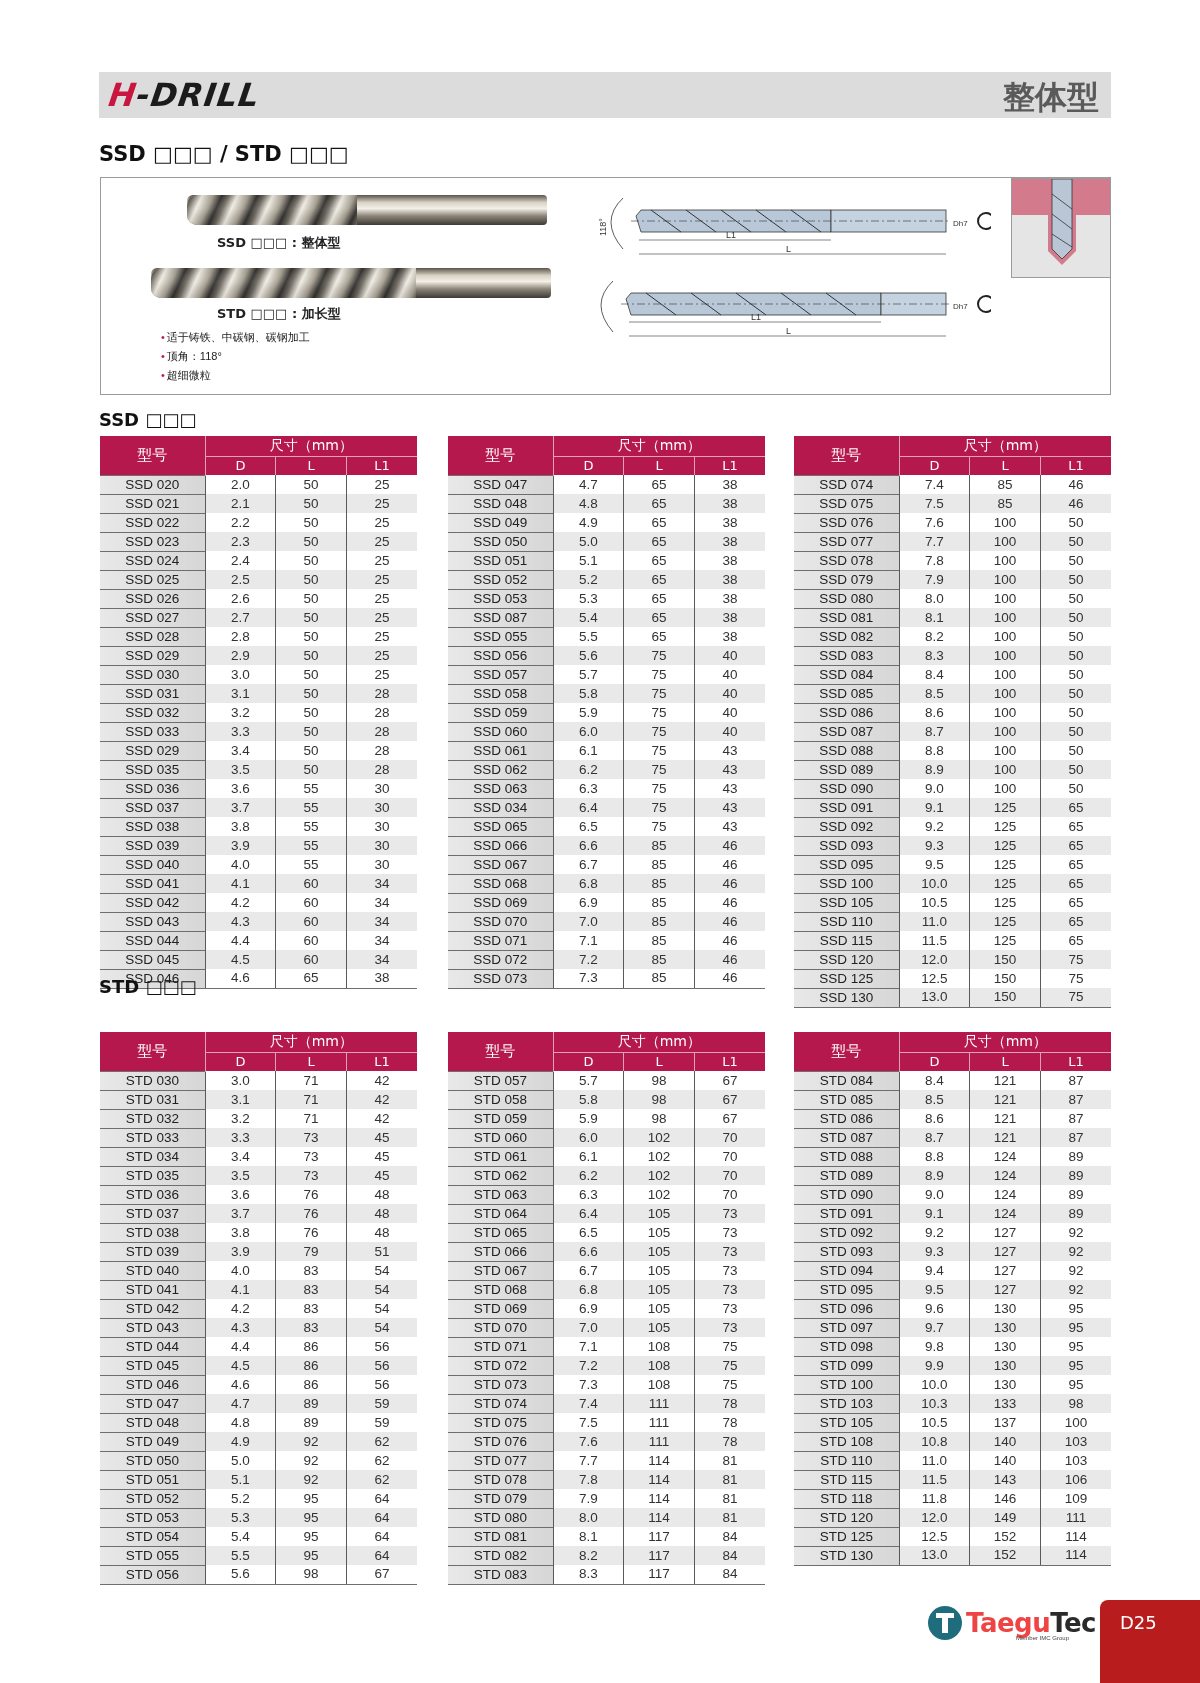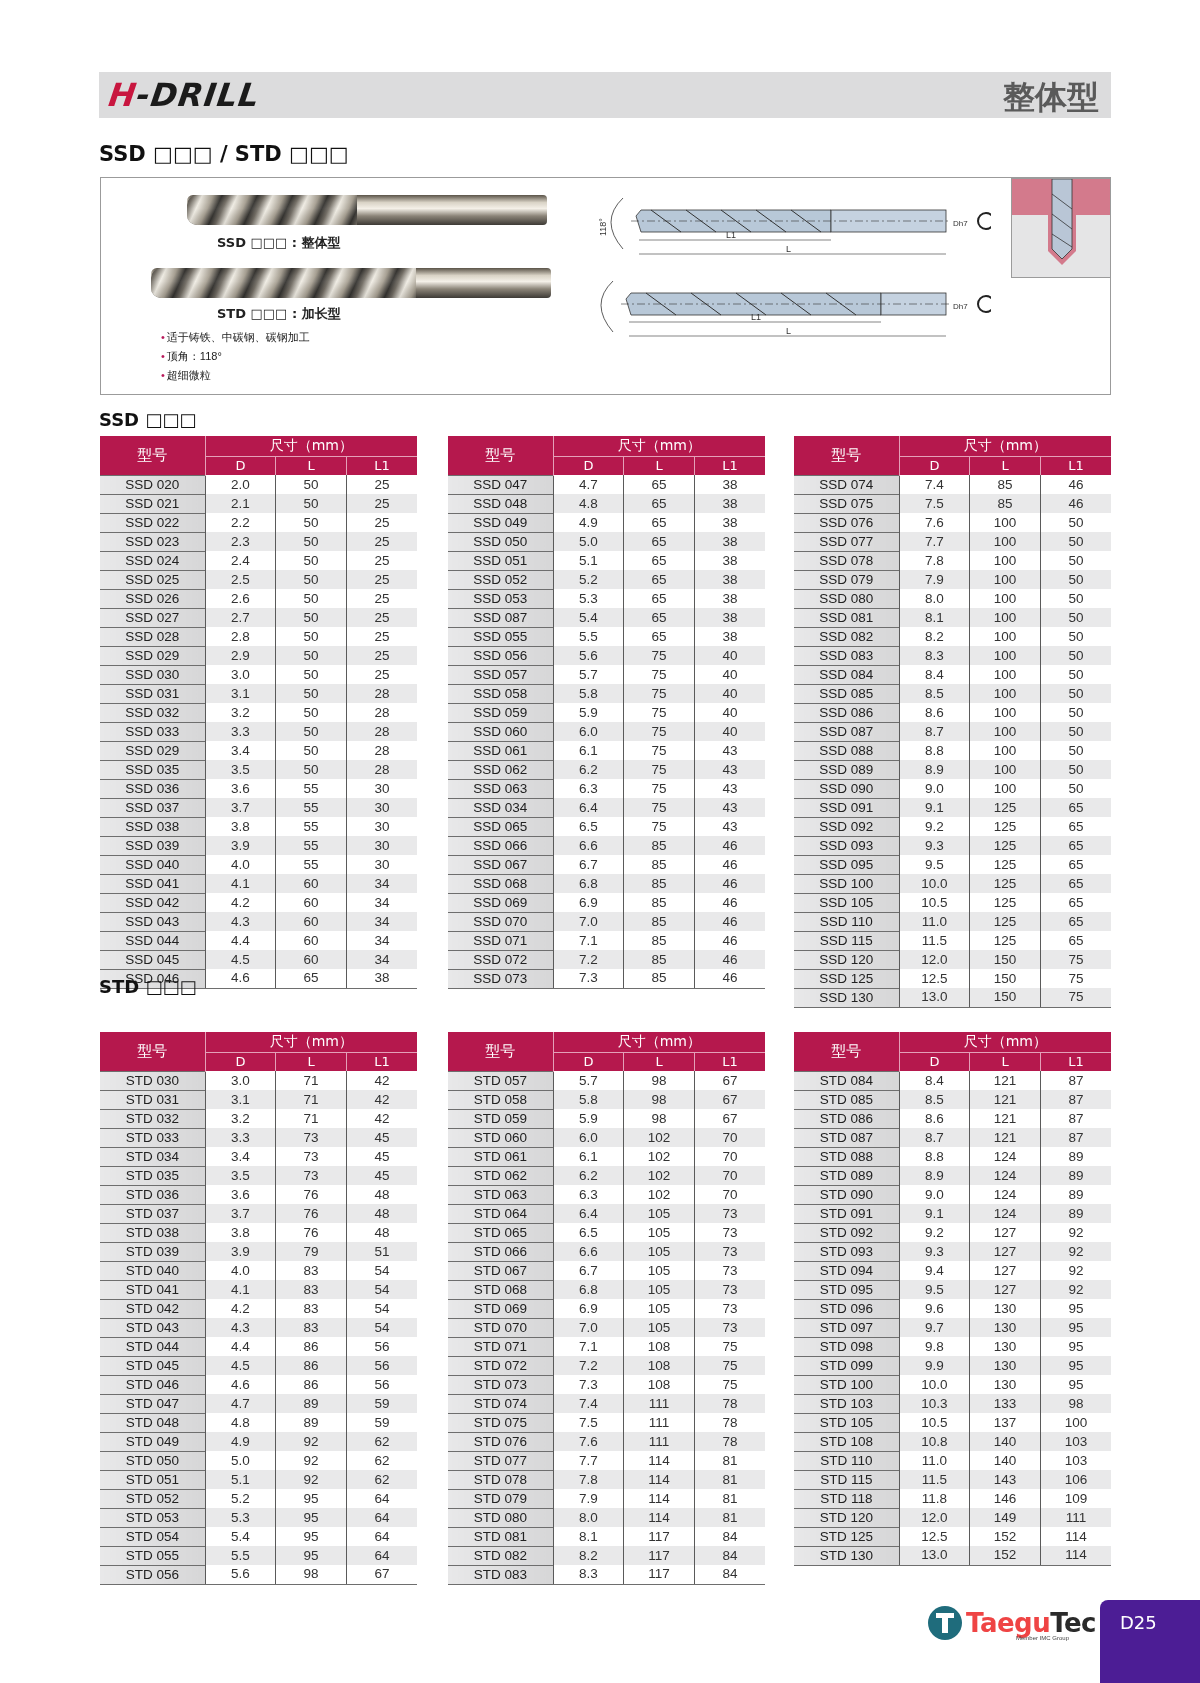--- a/index.html
+++ b/index.html
@@ -41,21 +41,21 @@
   table.spec tr:nth-child(odd) td.v { background: #ffffff; }
   table.spec tbody tr:last-child td { border-bottom: 1.5px solid #6e6e6e; }
 
   .brand { position: absolute; left: 928px; top: 1606px; display: flex; align-items: center; }
   .brand-mark { width: 34px; height: 34px; border-radius: 50%; background: #1f6c7c; position: relative; }
   .brand-mark::before { content: ""; position: absolute; left: 8px; top: 7px; width: 18px; height: 5px; background: #fff; }
   .brand-mark::after { content: ""; position: absolute; left: 14px; top: 7px; width: 6px; height: 20px; background: #fff; }
   .brand-name { margin-left: 4px; font-size: 26px; font-weight: bold; color: #2a2a2a; font-family: "DejaVu Sans", sans-serif; letter-spacing: -0.5px; }
   .brand-name .t { color: #ef4444; }
   .brand-sub { position: absolute; left: 88px; top: 29px; font-size: 6px; color: #444; white-space: nowrap; }
-  .page-tab { position: absolute; left: 1100px; top: 1600px; width: 100px; height: 83px; background: #4c1d95; border-radius: 8px 0 0 0; }
+  .page-tab { position: absolute; left: 1100px; top: 1600px; width: 100px; height: 83px; background: #b91c1c; border-radius: 8px 0 0 0; }
   .page-num { position: absolute; left: 20px; top: 12px; font-size: 18px; color: #fff; font-family: "DejaVu Sans", sans-serif; }
 </style>
 </head>
 <body>
 
 <div class="header-band">
   <div class="logo"><span class="h">H</span><span class="rest">-DRILL</span></div>
   <div class="header-title">整体型</div>
 </div>
 

